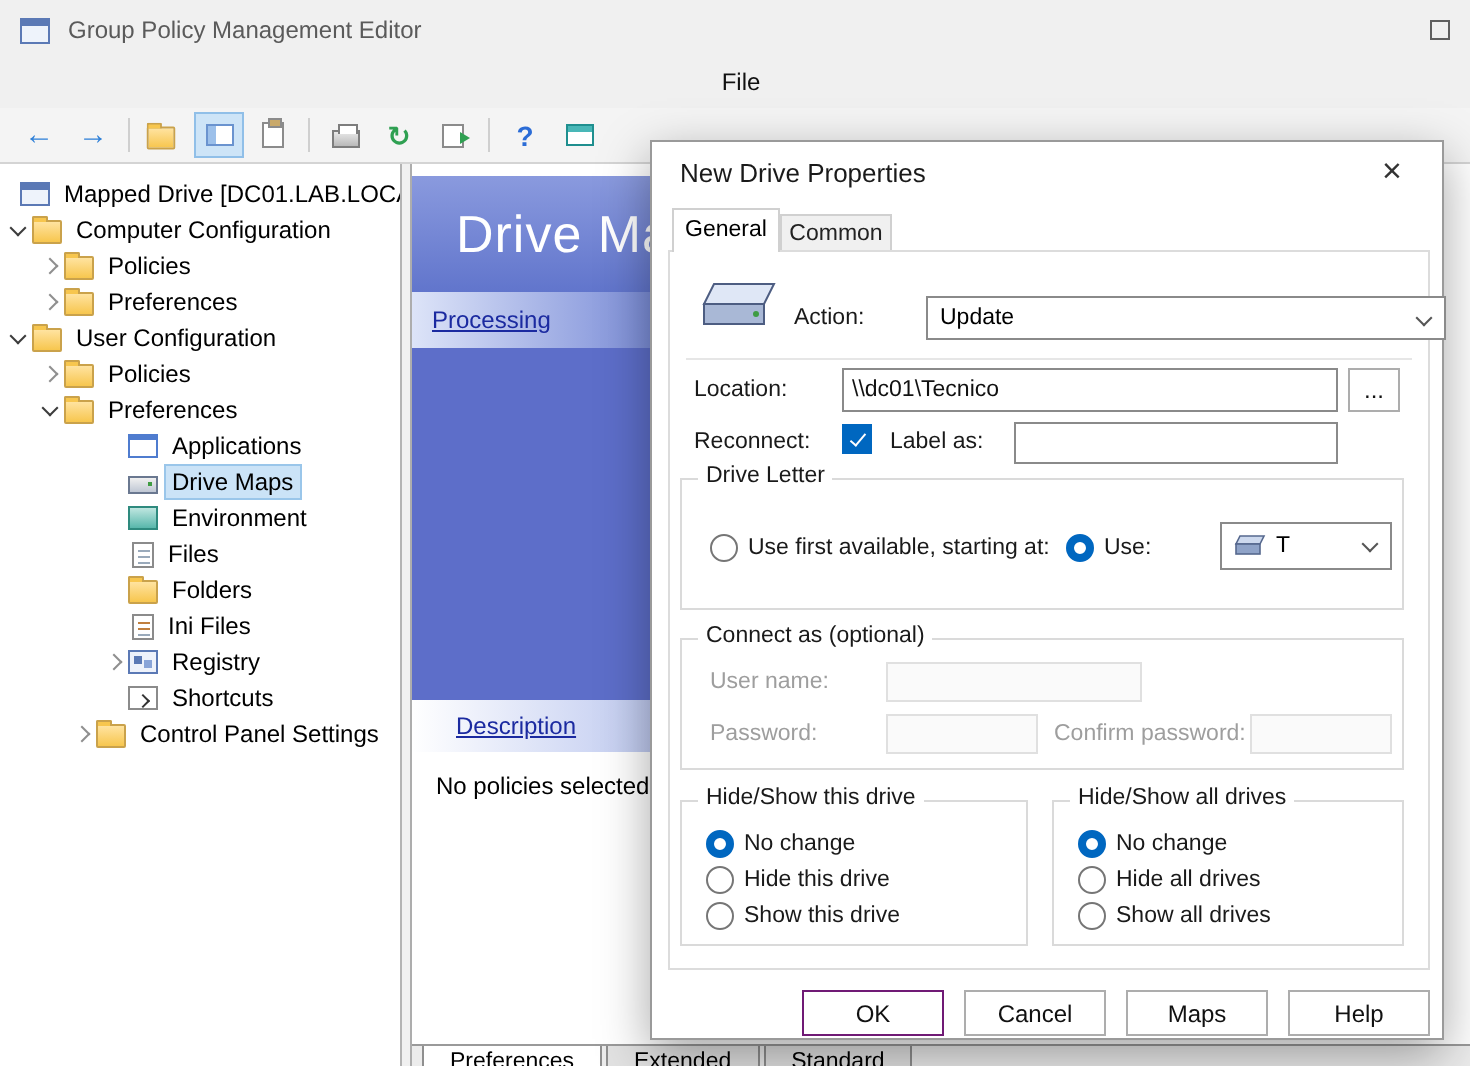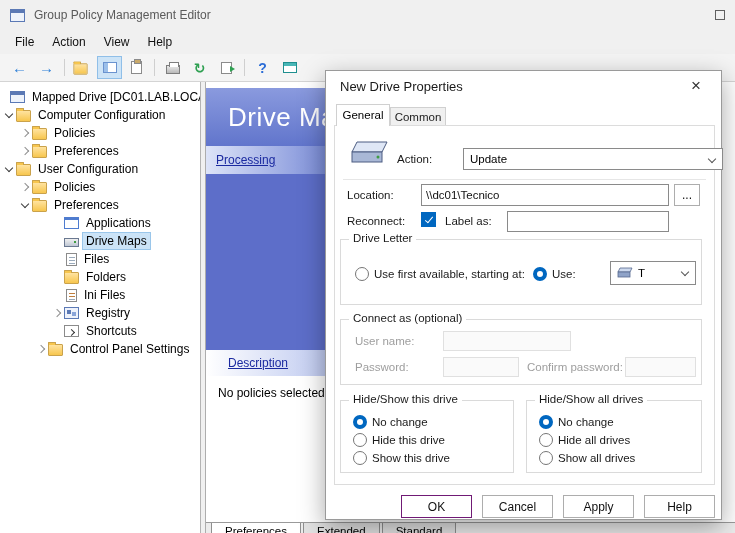--- a/index.html
+++ b/index.html
@@ -7,21 +7,21 @@
   body { position:relative; background:#f0f0f0; font-family:"Liberation Sans","DejaVu Sans",sans-serif; font-size:12px; color:#000; }
 
   
   .titlebar { position:absolute; top:0; left:0; right:0; height:30px; display:flex; align-items:center; padding:0 10px; background:#f0f0f0; }
   .app-icon { width:15px; height:13px; position:relative; background:#eef3fb; border:1px solid #5b79b5; flex:none; }
   .app-icon::before { content:""; position:absolute; left:0; top:0; right:0; height:3px; background:#5b79b5; }
   .win-title { margin-left:9px; color:#5a5a5a; font-size:12px; }
   .win-controls { margin-left:auto; display:flex; align-items:center; }
   .maxbox { width:10px; height:10px; border:1px solid #5f5f5f; display:inline-block; }
 
-  .menubar { position:absolute; top:30px; left:0; right:0; height:24px; background:#f0f0f0; display:flex; align-items:center; padding-left:6px; }
+  .menubar { position:absolute; top:30px; left:0; right:0; height:24px; background:#f0f0f0; display:flex; align-items:center; padding-left:6px;flex-direction:column; }
   .menu-item { padding:4px 9px; font-size:12px; color:#111; }
 
   .toolbar { position:absolute; top:54px; left:0; right:0; height:28px; background:#f4f4f4; border-bottom:1px solid #d4d4d4; display:flex; align-items:center; padding-left:6px; }
   .tb-btn { width:25px; height:23px; display:flex; align-items:center; justify-content:center; margin:0 1px; border:1px solid transparent; }
   .tb-btn.pressed { background:#cde4f7; border:1px solid #90bfe8; }
   .tb-sep { width:1px; height:17px; background:#cfcfcf; margin:0 4px; }
   .arrow-glyph { color:#2f80d8; font-weight:bold; font-size:15px; line-height:1; }
   .refresh-glyph { color:#2fa052; font-weight:bold; font-size:14px; line-height:1; }
   .help-glyph { color:#2b6cd6; font-weight:bold; font-size:14px; line-height:1; }
   .tb-folder { transform:scale(.95); }
@@ -210,20 +210,25 @@
     <span class="ti ti-app"></span>
     <span class="tlabel">Applications</span>
   </div>
   <div class="tree-row lvl4">
     <span class="chev none"></span>
     <span class="ti ti-drive"></span>
     <span class="tlabel sel">Drive Maps</span>
   </div>
   <div class="tree-row lvl4">
     <span class="chev none"></span>
+    <span class="ti ti-env"></span>
+    <span class="tlabel">Environment</span>
+  </div>
+  <div class="tree-row lvl4">
+    <span class="chev none"></span>
     <span class="ti ti-files"></span>
     <span class="tlabel">Files</span>
   </div>
   <div class="tree-row lvl4">
     <span class="chev none"></span>
     <span class="ti ti-folder"></span>
     <span class="tlabel">Folders</span>
   </div>
   <div class="tree-row lvl4">
     <span class="chev none"></span>
@@ -345,15 +350,15 @@
       <span class="lbl" style="left:31px; top:15px;">No change</span>
       <span class="radio" style="left:12px; top:32px;"></span>
       <span class="lbl" style="left:31px; top:33px;">Hide all drives</span>
       <span class="radio" style="left:12px; top:50px;"></span>
       <span class="lbl" style="left:31px; top:51px;">Show all drives</span>
     </div>
   </div>
 
   <button class="dlg-btn primary" style="left:75px;">OK</button>
   <button class="dlg-btn" style="left:156px;">Cancel</button>
-  <button class="dlg-btn" style="left:237px;">Apply</button>
+  <button class="dlg-btn" style="left:237px;">Maps</button>
   <button class="dlg-btn" style="left:318px;">Help</button>
 </div>
 
 </body></html>

